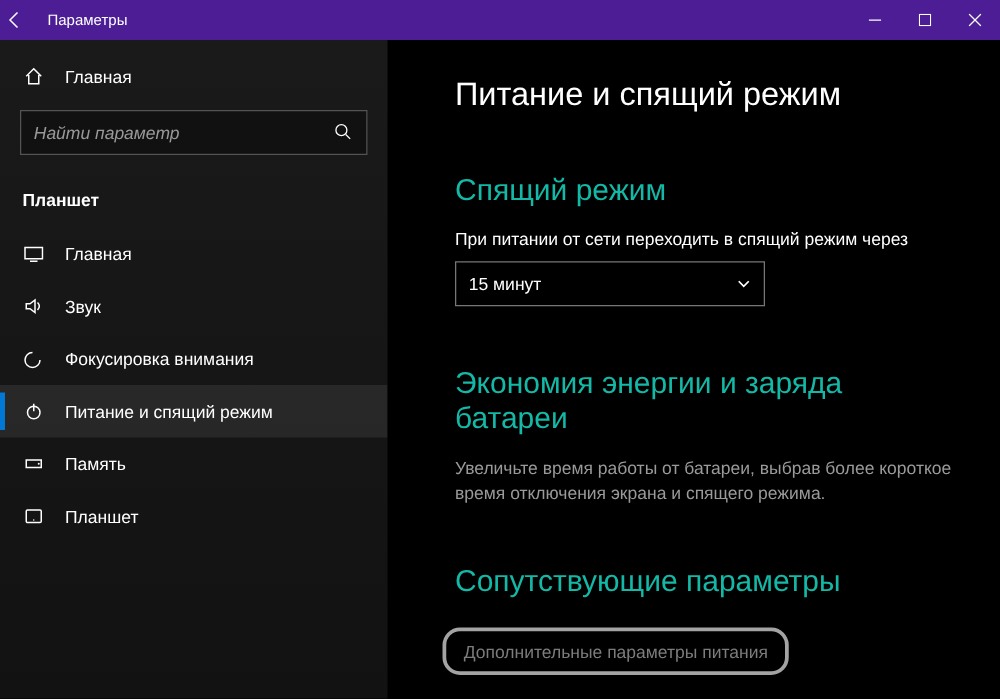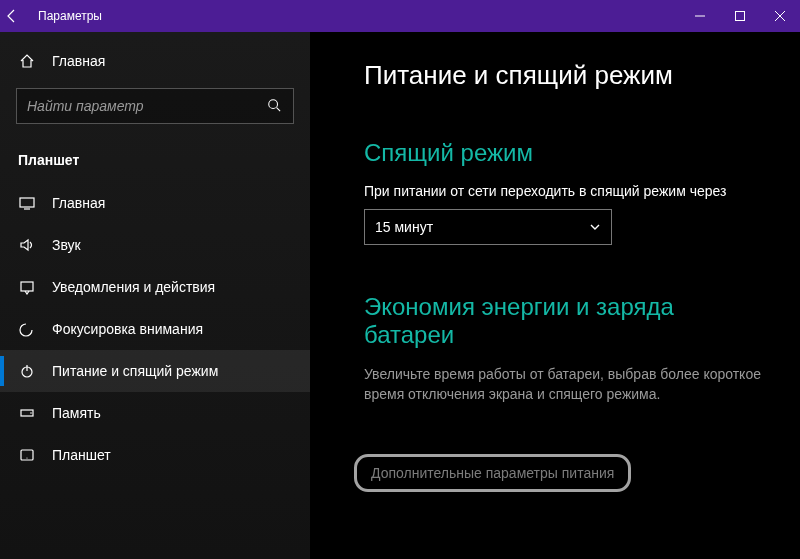--- a/index.html
+++ b/index.html
@@ -256,29 +256,20 @@
     <div class="nav-item">
       <span class="icon">
         <svg width="16" height="16" viewBox="0 0 16 16">
             <path d="M2 6 H5 L9 3 V13 L5 10 H2 Z" stroke="currentColor" stroke-width="1.2" fill="none"></path>
             <path d="M11 5 Q14 8 11 11" stroke="currentColor" stroke-width="1.2" fill="none"></path>
           </svg>
       </span>
       <span class="label">Звук</span>
     </div>
 
-    <div class="nav-item">
-      <span class="icon">
-        <svg width="16" height="16" viewBox="0 0 16 16">
-            <rect x="2" y="3" width="12" height="9" stroke="currentColor" stroke-width="1.2" fill="none"></rect>
-            <path d="M6 12 L8 15 L10 12" stroke="currentColor" stroke-width="1.2" fill="none"></path>
-          </svg>
-      </span>
-      <span class="label">Уведомления и действия</span>
-    </div>
 
     <div class="nav-item">
       <span class="icon">
         <svg width="16" height="16" viewBox="0 0 16 16">
             <path d="M13 9 A6 6 0 1 1 7 3" stroke="currentColor" stroke-width="1.2" fill="none"></path>
           </svg>
       </span>
       <span class="label">Фокусировка внимания</span>
     </div>
 
@@ -323,17 +314,18 @@
       <span class="chev">
         <svg width="12" height="12" viewBox="0 0 12 12">
             <path d="M2 4 L6 8 L10 4" stroke="currentColor" stroke-width="1.4" fill="none"></path>
           </svg>
       </span>
     </div>
 
     <h2 class="section-title">Экономия энергии и заряда батареи</h2>
     <p class="section-desc">Увеличьте время работы от батареи, выбрав более короткое время отключения экрана и спящего режима.</p>
 
+    <h2 class="section-title">Сопутствующие параметры</h2>
     <div class="highlight">
       <span class="related-link">Дополнительные параметры питания</span>
     </div>
   </div>
 </div>
 
 </body></html>

